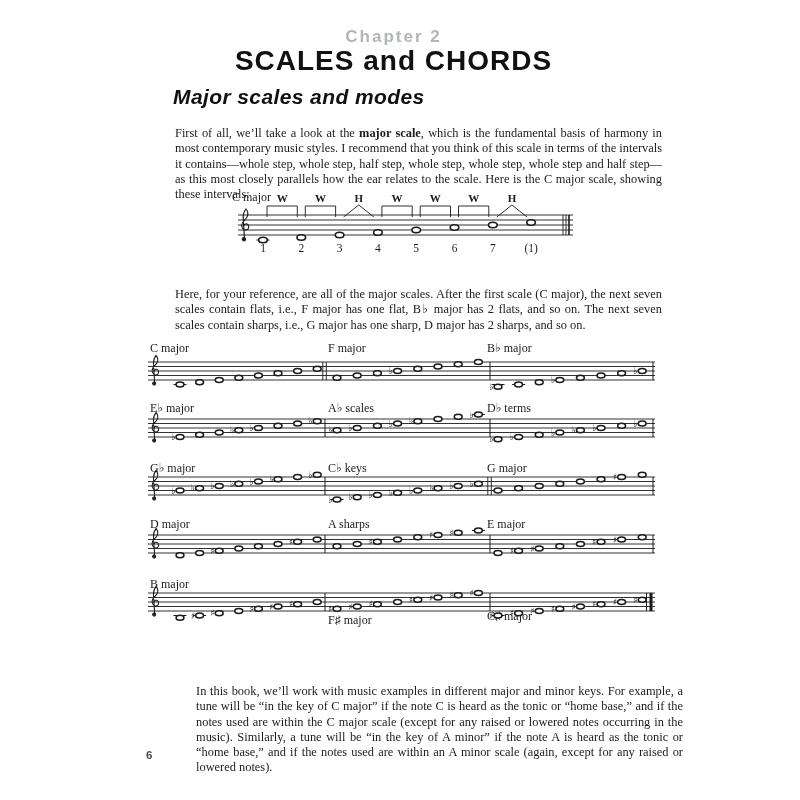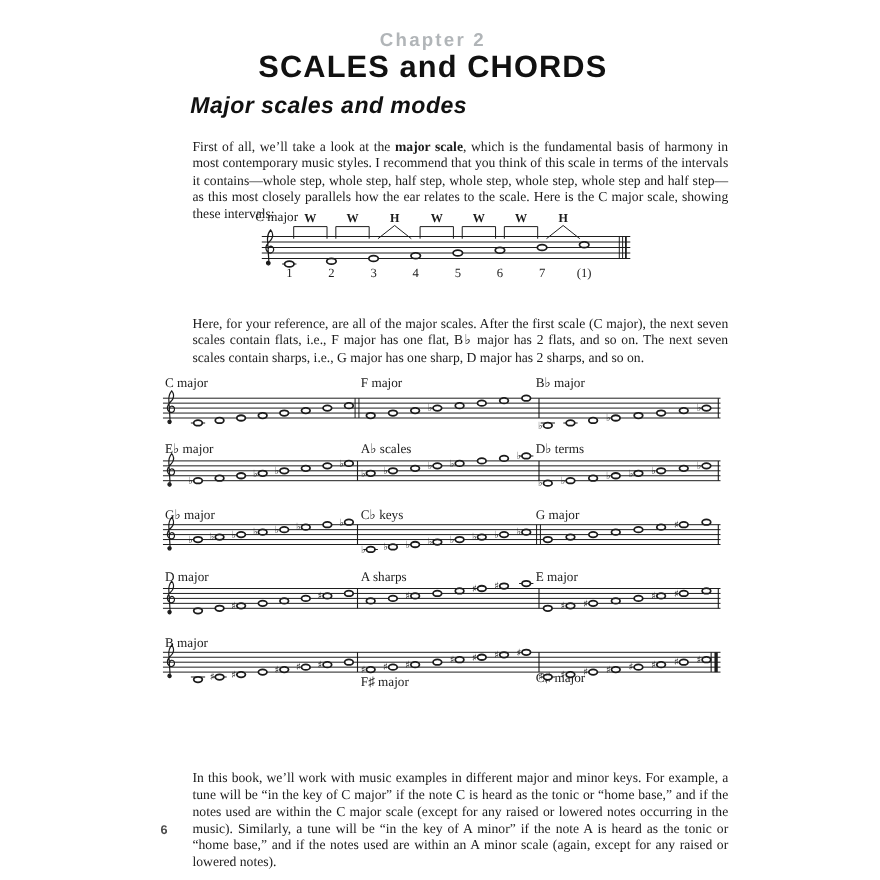--- a/index.html
+++ b/index.html
@@ -10,21 +10,21 @@
         font-weight:bold;font-size:17px;letter-spacing:2px;color:#b1b5b8;}
   #page-title{top:45px;font-family:"Liberation Sans","DejaVu Sans",sans-serif;
         font-weight:bold;font-size:28px;letter-spacing:1px;color:#111;}
   #section-heading{position:absolute;left:173px;top:85px;
         font-family:"Liberation Sans","DejaVu Sans",sans-serif;
         font-weight:bold;font-size:21px;letter-spacing:0.4px;color:#111;font-style:italic;}
   .para{position:absolute;left:175px;width:487px;font-size:12.4px;line-height:15.3px;
         text-align:justify;color:#1b1b1b;}
   #intro-paragraph{top:126px;}
   #reference-paragraph{top:287px;}
-  #closing-paragraph{top:700px;}
+  #closing-paragraph{top:684px;margin-left:21px;}
   .bold{font-weight:bold;}
   #interval-diagram{position:absolute;left:230px;top:190px;width:380px;height:78px;}
   #diagram-label{position:absolute;left:2px;top:0px;font-size:12px;}
   #diagram-svg{position:absolute;left:0;top:0;}
   .scale-label{position:absolute;font-size:12px;color:#1b1b1b;
         font-family:"Liberation Serif","DejaVu Sans",serif;}
   .row-svg{position:absolute;left:148px;}
   #page-number{position:absolute;left:146px;top:749px;
         font-family:"Liberation Sans","DejaVu Sans",sans-serif;
         font-weight:bold;font-size:11.5px;color:#4a4a4a;}

